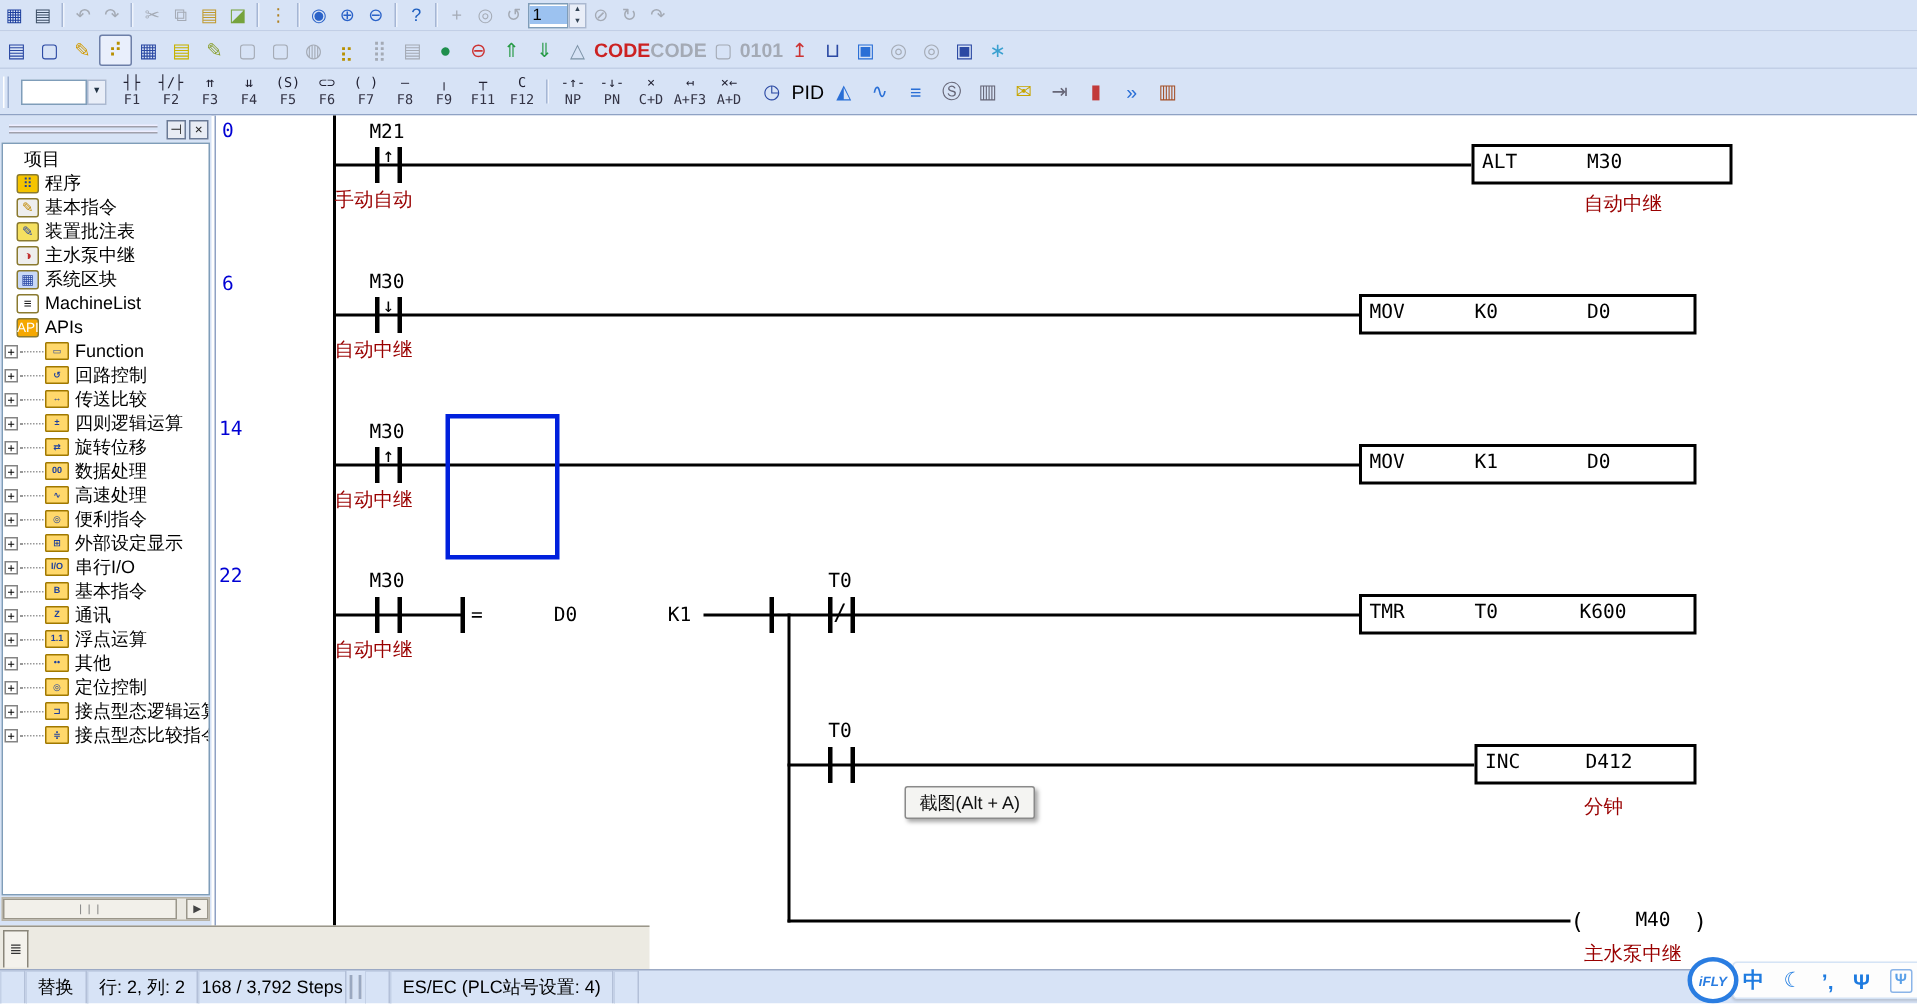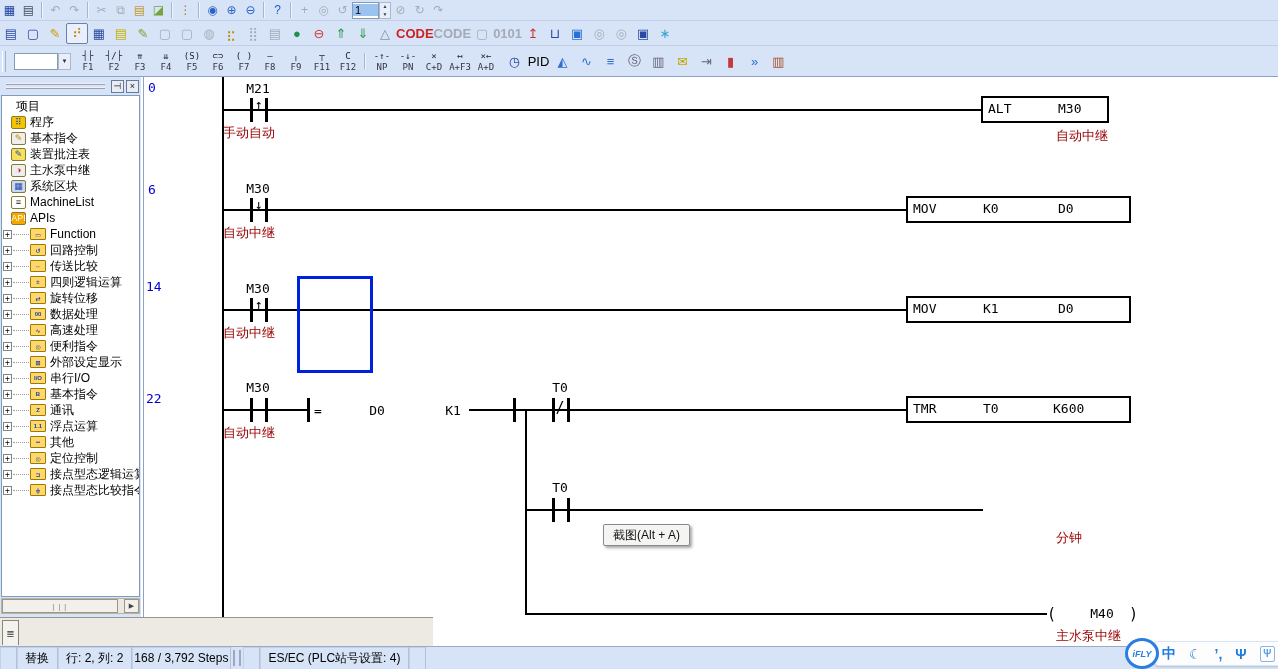--- a/index.html
+++ b/index.html
@@ -620,21 +620,21 @@
 
     <div class="vwire" style="left:78px;top:0;height:540px;"></div>
 
     <div class="rownum" style="left:4px;top:3px;">0</div>
     <div class="wire" style="left:78px;top:32px;width:759px;"></div>
     <div class="cbar" style="left:106px;top:21px;"></div>
     <div class="cbar" style="left:121px;top:21px;"></div>
     <div class="csym" style="left:107px;top:20px;">↑</div>
     <div class="dev" style="left:96px;top:4px;width:36px;">M21</div>
     <div class="cmt" style="left:79px;top:47px;">手动自动</div>
-    <div class="lbox" style="left:837px;top:19px;width:128px;">
+    <div class="lbox" style="left:837px;top:19px;width:174px;">
       <span class="op">ALT</span>
       <span class="a1">M30</span>
     </div>
     <div class="cmt" style="left:912px;top:50px;">自动中继</div>
 
     <div class="rownum" style="left:4px;top:105px;">6</div>
     <div class="wire" style="left:78px;top:132px;width:684px;"></div>
     <div class="cbar" style="left:106px;top:121px;"></div>
     <div class="cbar" style="left:121px;top:121px;"></div>
     <div class="csym" style="left:107px;top:120px;">↓</div>
@@ -653,21 +653,21 @@
     <div class="csym" style="left:107px;top:220px;">↑</div>
     <div class="dev" style="left:96px;top:204px;width:36px;">M30</div>
     <div class="cmt" style="left:79px;top:247px;">自动中继</div>
     <div id="selcursor"></div>
     <div class="lbox" style="left:762px;top:219px;width:225px;">
       <span class="op">MOV</span>
       <span class="a1">K1</span>
       <span class="a2">D0</span>
     </div>
 
-    <div class="rownum" style="left:2px;top:314px;">22</div>
+    <div class="rownum" style="left:2px;top:300px;">22</div>
     <div class="wire" style="left:78px;top:332px;width:87px;"></div>
     <div class="wire" style="left:325px;top:332px;width:437px;"></div>
     <div class="cbar" style="left:106px;top:321px;"></div>
     <div class="cbar" style="left:121px;top:321px;"></div>
     <div class="dev" style="left:96px;top:303px;width:36px;">M30</div>
     <div class="cmt" style="left:79px;top:347px;">自动中继</div>
 
     <div class="cbar" style="left:163px;top:321px;"></div>
     <div class="csym" style="left:166px;top:326px;">=</div>
     <div class="dev" style="left:218px;top:326px;width:30px;">D0</div>
@@ -683,20 +683,24 @@
     <div class="lbox" style="left:762px;top:319px;width:225px;">
       <span class="op">TMR</span>
       <span class="a1">T0</span>
       <span class="a2" style="left:145px;">K600</span>
     </div>
 
     <div class="wire" style="left:381px;top:432px;width:458px;"></div>
     <div class="cbar" style="left:408px;top:421px;"></div>
     <div class="cbar" style="left:423px;top:421px;"></div>
     <div class="dev" style="left:404px;top:403px;width:24px;">T0</div>
+    <div class="lbox" style="left:839px;top:419px;width:148px;">
+      <span class="op">INC</span>
+      <span class="a1" style="left:72px;">D412</span>
+    </div>
     <div class="cmt" style="left:912px;top:452px;">分钟</div>
 
     <div class="wire" style="left:381px;top:536px;width:522px;"></div>
     <div class="paren" style="left:903px;top:528px;">(</div>
     <div class="dev" style="left:936px;top:529px;width:44px;">M40</div>
     <div class="paren" style="left:985px;top:528px;">)</div>
     <div class="cmt" style="left:912px;top:550px;">主水泵中继</div>
   </div>
 
   <div id="tabstrip">

